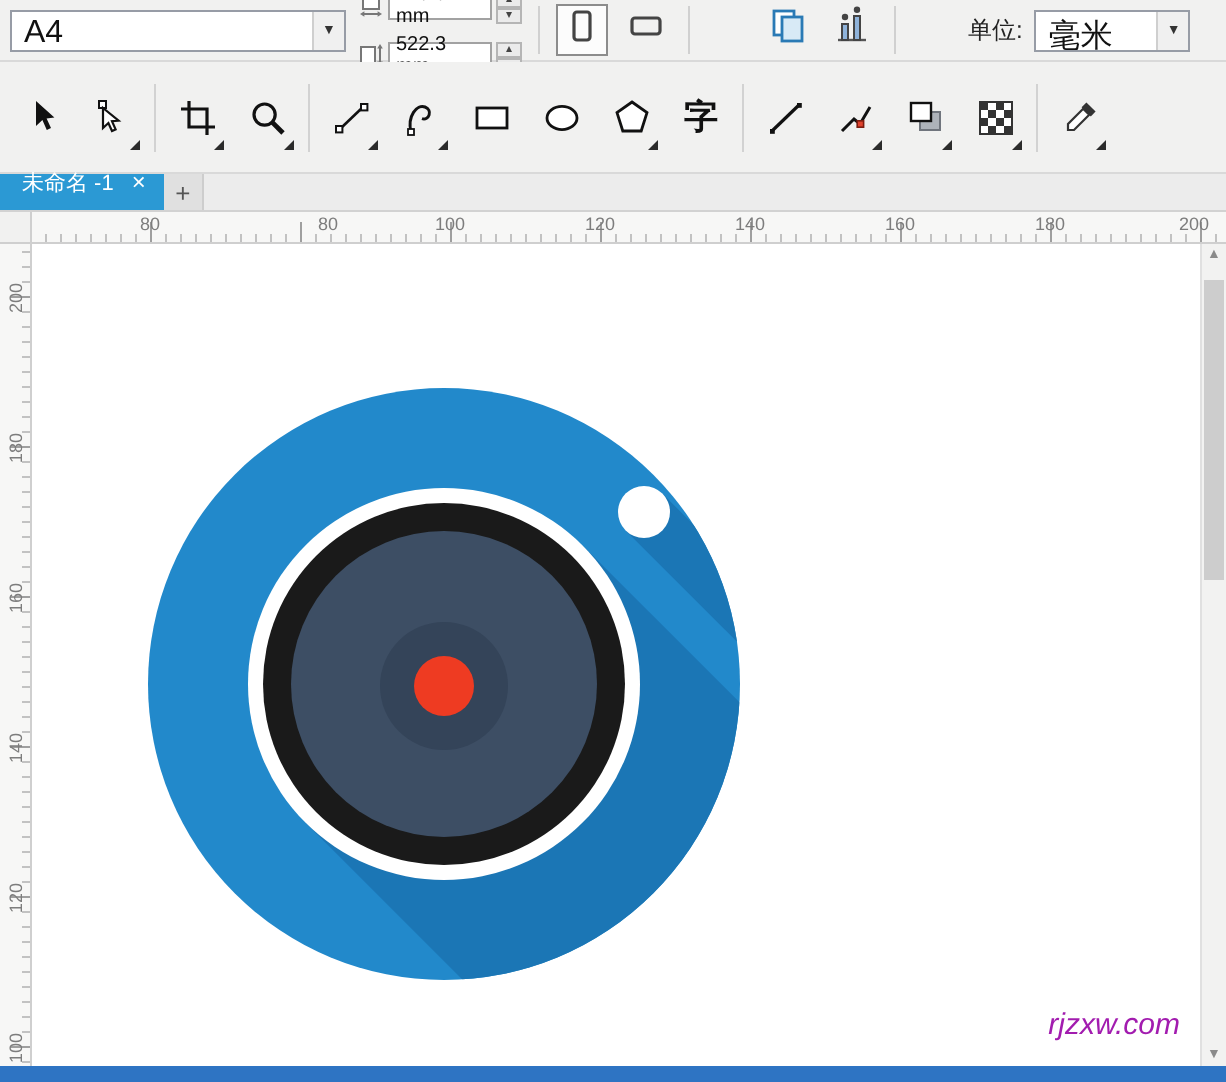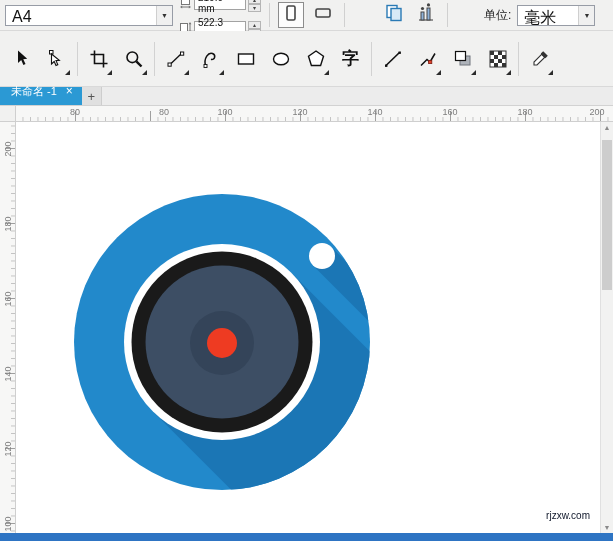--- a/index.html
+++ b/index.html
@@ -75,21 +75,21 @@
     background-size:10px 75px,4px 7.5px;
     background-position:right 0 top 26px,right 0 top 3.5px;
     background-repeat:repeat-y;
     border-right:1px solid #cfcfcf; z-index:2; }
   .v-num { position:absolute; left:0; width:16px; text-align:center; font-size:9px;
     color:#7d7d7d; transform:rotate(-90deg); }
   
   .canvas { position:absolute; top:122px; left:16px; right:13px; bottom:8px;
     background:#ffffff; overflow:hidden; }
   .artwork { position:absolute; left:0; top:0; width:100%; height:100%; }
-  .watermark { position:absolute; right:10px; bottom:12px; font-size:10px; color:#0f172a; }
+  .watermark { position:absolute; right:10px; bottom:12px; font-size:15px; color:#a21caf;font-style:italic; }
   
   .v-scroll { position:absolute; top:122px; right:0; width:13px; bottom:8px;
     background:#f2f2f1; border-left:1px solid #e0e0e0; }
   .v-scroll .arrow { position:absolute; left:0; width:12px; text-align:center;
     font-size:7px; color:#8a8a8a; }
   .v-scroll .arrow.up { top:2px; }
   .v-scroll .arrow.down { bottom:2px; }
   .v-thumb { position:absolute; left:1px; top:18px; width:10px; height:150px; background:#cdcdcd; }
   .h-scroll { position:absolute; left:0; right:0; bottom:0; height:8px; background:#2e74c3; }
 </style>

